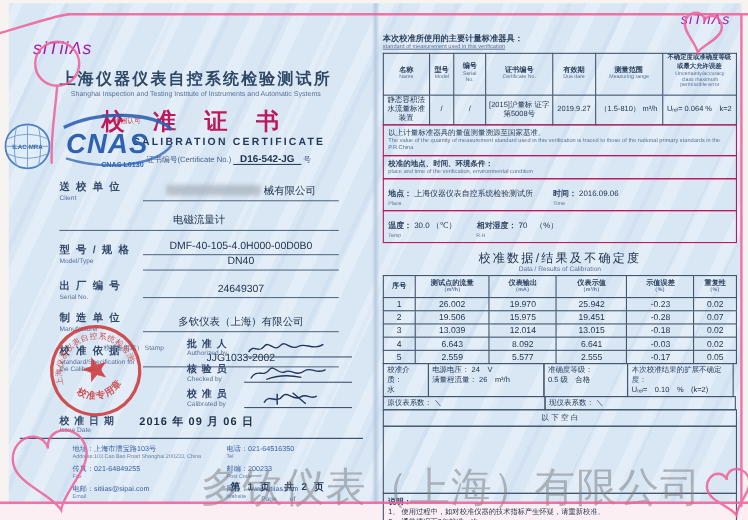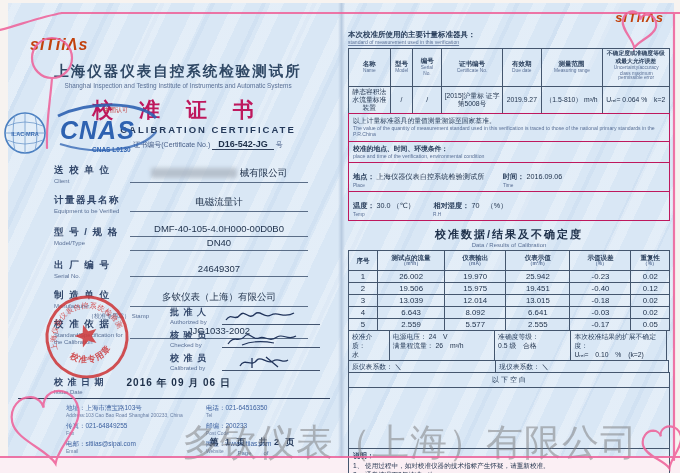--- a/index.html
+++ b/index.html
@@ -11,21 +11,21 @@
          background-image:repeating-linear-gradient(115deg,rgba(255,255,255,.28) 0 12px,rgba(255,255,255,0) 12px 34px),
                           repeating-linear-gradient(115deg,rgba(160,190,225,.14) 0 4px,rgba(160,190,225,0) 4px 46px);}
   .bottom-strip{position:absolute;left:0;top:458px;width:680px;height:15px;background:#fbeff4;}
   .page-gap{position:absolute;left:338px;top:3px;width:7px;height:455px;
             background:linear-gradient(90deg,rgba(255,255,255,0),#b9cbe0 50%,rgba(255,255,255,0));}
   .page{position:absolute;top:6px;height:450px;}
   .page1{left:18px;width:320px;}
   .page2{left:348px;width:322px;}
 
   
-  .logo{font-style:italic;font-weight:bold;color:#c2410c;letter-spacing:1px;}
+  .logo{font-style:italic;font-weight:normal;color:#a21caf;letter-spacing:1px;}
   .p1-logo{position:absolute;left:12px;top:30px;font-size:16px;}
   .p1-inst-cn{position:absolute;left:0;top:56px;width:100%;text-align:center;
               font-size:14.5px;font-weight:bold;letter-spacing:2px;color:#2e4764;}
   .p1-inst-en{position:absolute;left:0;top:76px;width:100%;text-align:center;font-size:6.4px;color:#5a7096;}
   .p1-title-cn{position:absolute;left:0;top:90px;width:100%;text-align:center;
                font-size:21px;font-weight:bold;letter-spacing:10px;color:#be185d;}
   .p1-title-en{position:absolute;left:30px;top:118px;width:100%;text-align:center;
                font-size:9.5px;font-weight:bold;letter-spacing:2px;color:#24395a;}
   .p1-certno{position:absolute;left:60px;top:133px;width:260px;text-align:center;font-size:7px;color:#4a618a;}
   .p1-certno .no{font-size:9px;font-weight:bold;color:#1d2f49;border-bottom:1px solid #33435f;padding:0 6px;}
@@ -77,21 +77,21 @@
   .h-en{font-size:6px;color:#5a7096;line-height:6.5px;text-align:center;transform:scale(.8);transform-origin:center top;}
   .std-table td{font-size:6.8px;text-align:center;color:#1d2f49;height:26px;line-height:8px;}
   .boxed{border:1px solid #be185d;margin-top:-1px;padding:2px 4px;}
   .trace-cn{font-size:6.8px;color:#2c415e;}
   .trace-en{font-size:6px;color:#5a7096;line-height:6.5px;transform:scale(.86);transform-origin:left top;width:118%;}
   .cond-pair{display:inline-block;margin-right:14px;vertical-align:top;}
   .cp-line{font-size:7.2px;color:#1d2f49;white-space:nowrap;}
   .cp-line b{color:#2c415e;}
   .cp-en{font-size:6px;color:#5a7096;transform:scale(.8);transform-origin:left top;}
   .res-title{text-align:center;margin:6px 0 2px;}
-  .res-title .rt-cn{font-size:11px;font-weight:bold;letter-spacing:2px;color:#1d2f49;}
+  .res-title .rt-cn{font-size:11px;font-weight:normal;letter-spacing:2px;color:#1d2f49;}
   .res-title .rt-en{font-size:6px;color:#5a7096;}
   .res-table td{font-size:7.8px;text-align:center;color:#1d2f49;height:12px;}
   .res-table th{height:20px;}
   .grid-bot{display:flex;margin-top:-1px;}
   .gb-cell{border:1px solid #44566e;margin-left:-1px;padding:1px 3px;font-size:6.8px;color:#1d2f49;line-height:9px;}
   .gb-cell:first-child{margin-left:0;}
   .gb-lab{color:#2c415e;}
   .blank-row{border:1px solid #44566e;margin-top:-1px;text-align:center;font-size:7px;color:#2c415e;padding:2px;}
   .blank-box{border:1px solid #44566e;margin-top:-1px;height:62px;}
   .notes{border:1px solid #44566e;margin-top:-1px;padding:2px 4px;}
@@ -143,24 +143,20 @@
 
     <div class="fields">
       <div class="f-row">
         <div class="f-label">
           <div class="fl-cn">送 校 单 位</div>
           <div class="fl-en">Client</div>
         </div>
         <div class="f-value"><span class="redact"></span><span>械有限公司</span></div>
       </div>
       <div class="f-row">
-        <div class="f-label">
-          <div class="fl-cn">计量器具名称</div>
-          <div class="fl-en">Equipment to be Verified</div>
-        </div>
         <div class="f-value">电磁流量计</div>
       </div>
       <div class="f-row">
         <div class="f-label">
           <div class="fl-cn">型 号 / 规 格</div>
           <div class="fl-en">Model/Type</div>
         </div>
         <div style="flex:1">
           <div class="f-value" style="border-bottom:1px solid #5a6d87;">DMF-40-105-4.0H000-00D0B0</div>
           <div class="f-value">DN40</div>
@@ -415,22 +411,22 @@
               <td>19.970</td>
               <td>25.942</td>
               <td>-0.23</td>
               <td>0.02</td>
         </tr>
         <tr>
           <td>2</td>
               <td>19.506</td>
               <td>15.975</td>
               <td>19.451</td>
-              <td>-0.40</td>
-              <td>0.12</td>
+              <td>-0.28</td>
+              <td>0.07</td>
         </tr>
         <tr>
           <td>3</td>
               <td>13.039</td>
               <td>12.014</td>
               <td>13.015</td>
               <td>-0.18</td>
               <td>0.02</td>
         </tr>
         <tr>

